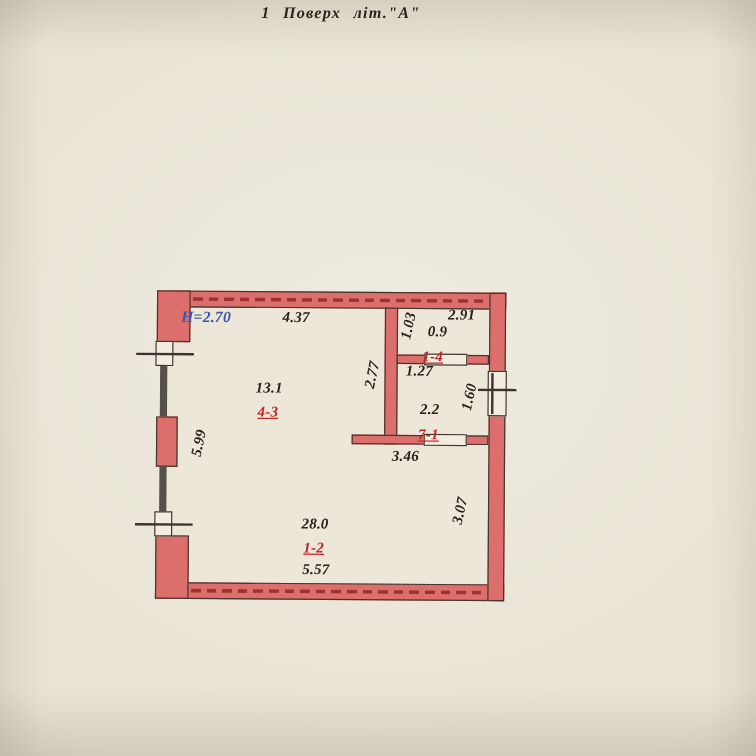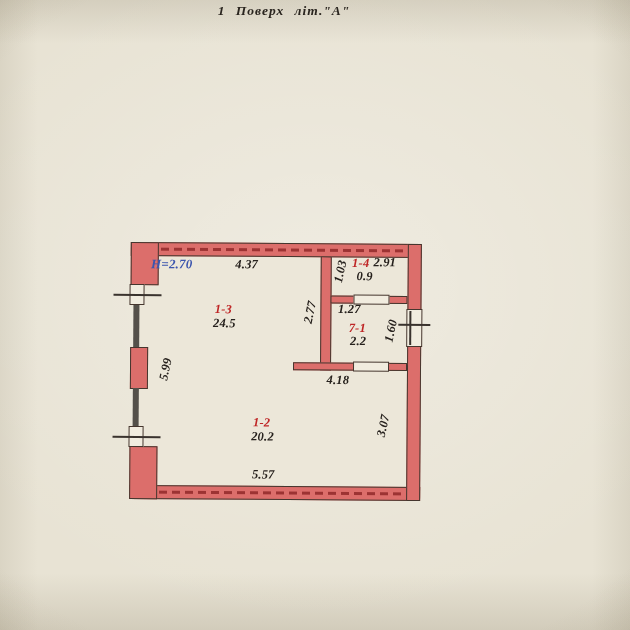--- a/index.html
+++ b/index.html
@@ -23,21 +23,21 @@
   .wall{position:absolute;background:#dc6e6b;border:1px solid #45362e;box-sizing:border-box;}
   .wall-dark{position:absolute;background:#54504a;box-sizing:border-box;}
   .hdash{position:absolute;left:3px;right:3px;top:50%;height:3px;transform:translateY(-50%);
          background:repeating-linear-gradient(90deg,#9c3333 0 8px,rgba(0,0,0,0) 8px 13px);}
   .gap{position:absolute;background:#f1ecdf;border:1px solid #45362e;box-sizing:border-box;}
   .tick{position:absolute;background:#3a332e;}
   .t{position:absolute;transform:translate(-50%,-50%);
      font-style:italic;font-weight:700;font-size:12.5px;letter-spacing:0.2px;
      color:#26211d;white-space:nowrap;z-index:6;}
   .rot{transform:translate(-50%,-50%) rotate(-78deg);}
-  .room-id{color:#bf2626;}
+  .room-id{color:#bf2626;text-decoration:underline;margin-top:34px;}
   .hnote{color:#3b55ae;font-size:13px;}
   .title{position:absolute;transform:translate(-50%,-50%);
      font-style:italic;font-weight:700;font-size:13.5px;color:#2a251f;
      letter-spacing:1px;word-spacing:6px;white-space:nowrap;}
   .z2{z-index:2}.z3{z-index:3}.z4{z-index:4}
 </style>
 </head>
 <body>
 
 <div id="page">
@@ -77,29 +77,29 @@
     <div class="gap z4" style="left:353px;top:361px;width:36px;height:10px;"></div>
 
     <div class="t hnote" style="left:171px;top:265px;">Н=2.70</div>
     <div class="t" style="left:246px;top:265px;">4.37</div>
     <div class="t rot" style="left:340px;top:271px;">1.03</div>
     <div class="t" style="left:384px;top:262px;">2.91</div>
     <div class="t rot" style="left:310px;top:312px;">2.77</div>
     <div class="t" style="left:349px;top:309px;">1.27</div>
     <div class="t rot" style="left:391px;top:330px;">1.60</div>
     <div class="t rot" style="left:166px;top:370px;">5.99</div>
-    <div class="t" style="left:338px;top:380px;">4.18</div>
+    <div class="t" style="left:338px;top:380px;">3.46</div>
     <div class="t rot" style="left:384px;top:425px;">3.07</div>
     <div class="t" style="left:264px;top:475px;">5.57</div>
 
-    <div class="t room-id" style="left:223px;top:310px;">1-3</div>
-    <div class="t" style="left:224px;top:324px;">24.5</div>
+    <div class="t room-id" style="left:223px;top:310px;">4-3</div>
+    <div class="t" style="left:224px;top:324px;">13.1</div>
 
     <div class="t room-id" style="left:360px;top:263px;">1-4</div>
     <div class="t" style="left:364px;top:276px;">0.9</div>
 
     <div class="t room-id" style="left:357px;top:328px;">7-1</div>
     <div class="t" style="left:358px;top:341px;">2.2</div>
 
     <div class="t room-id" style="left:262px;top:423px;">1-2</div>
-    <div class="t" style="left:263px;top:437px;">20.2</div>
+    <div class="t" style="left:263px;top:437px;">28.0</div>
   </div>
 </div>
 
 </body></html>

